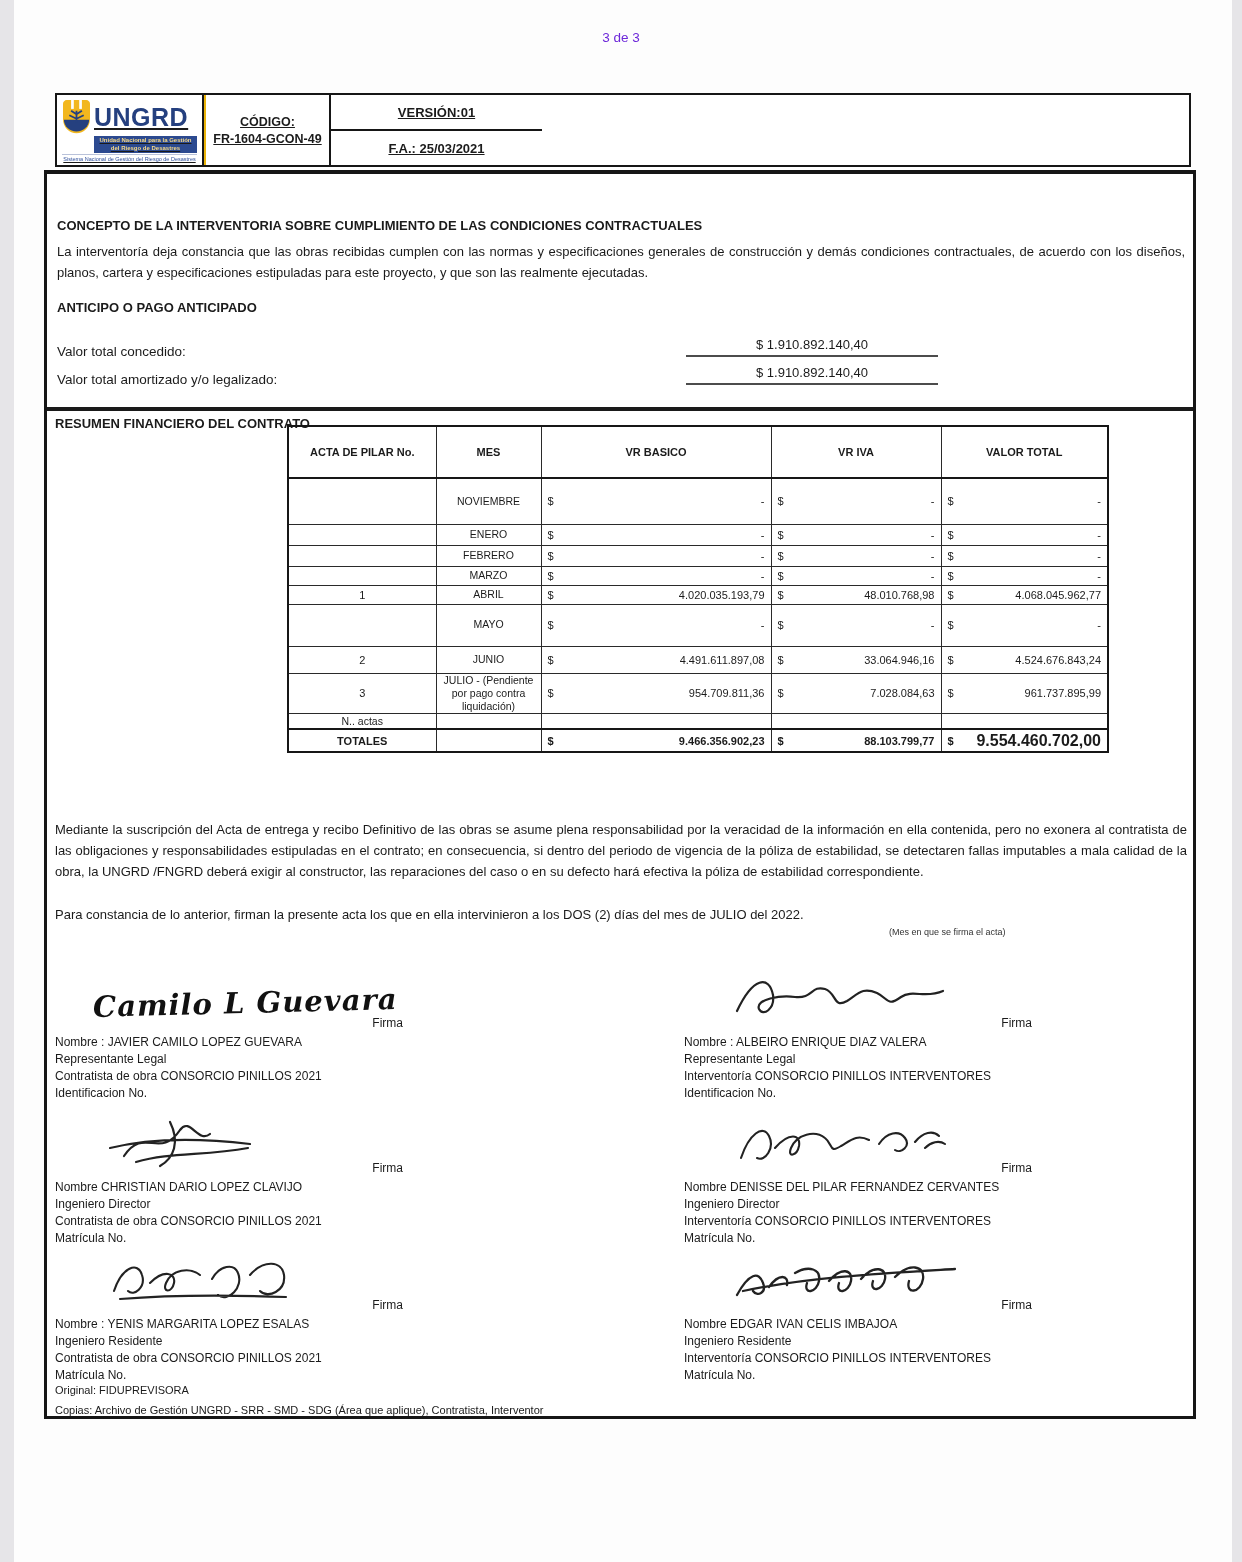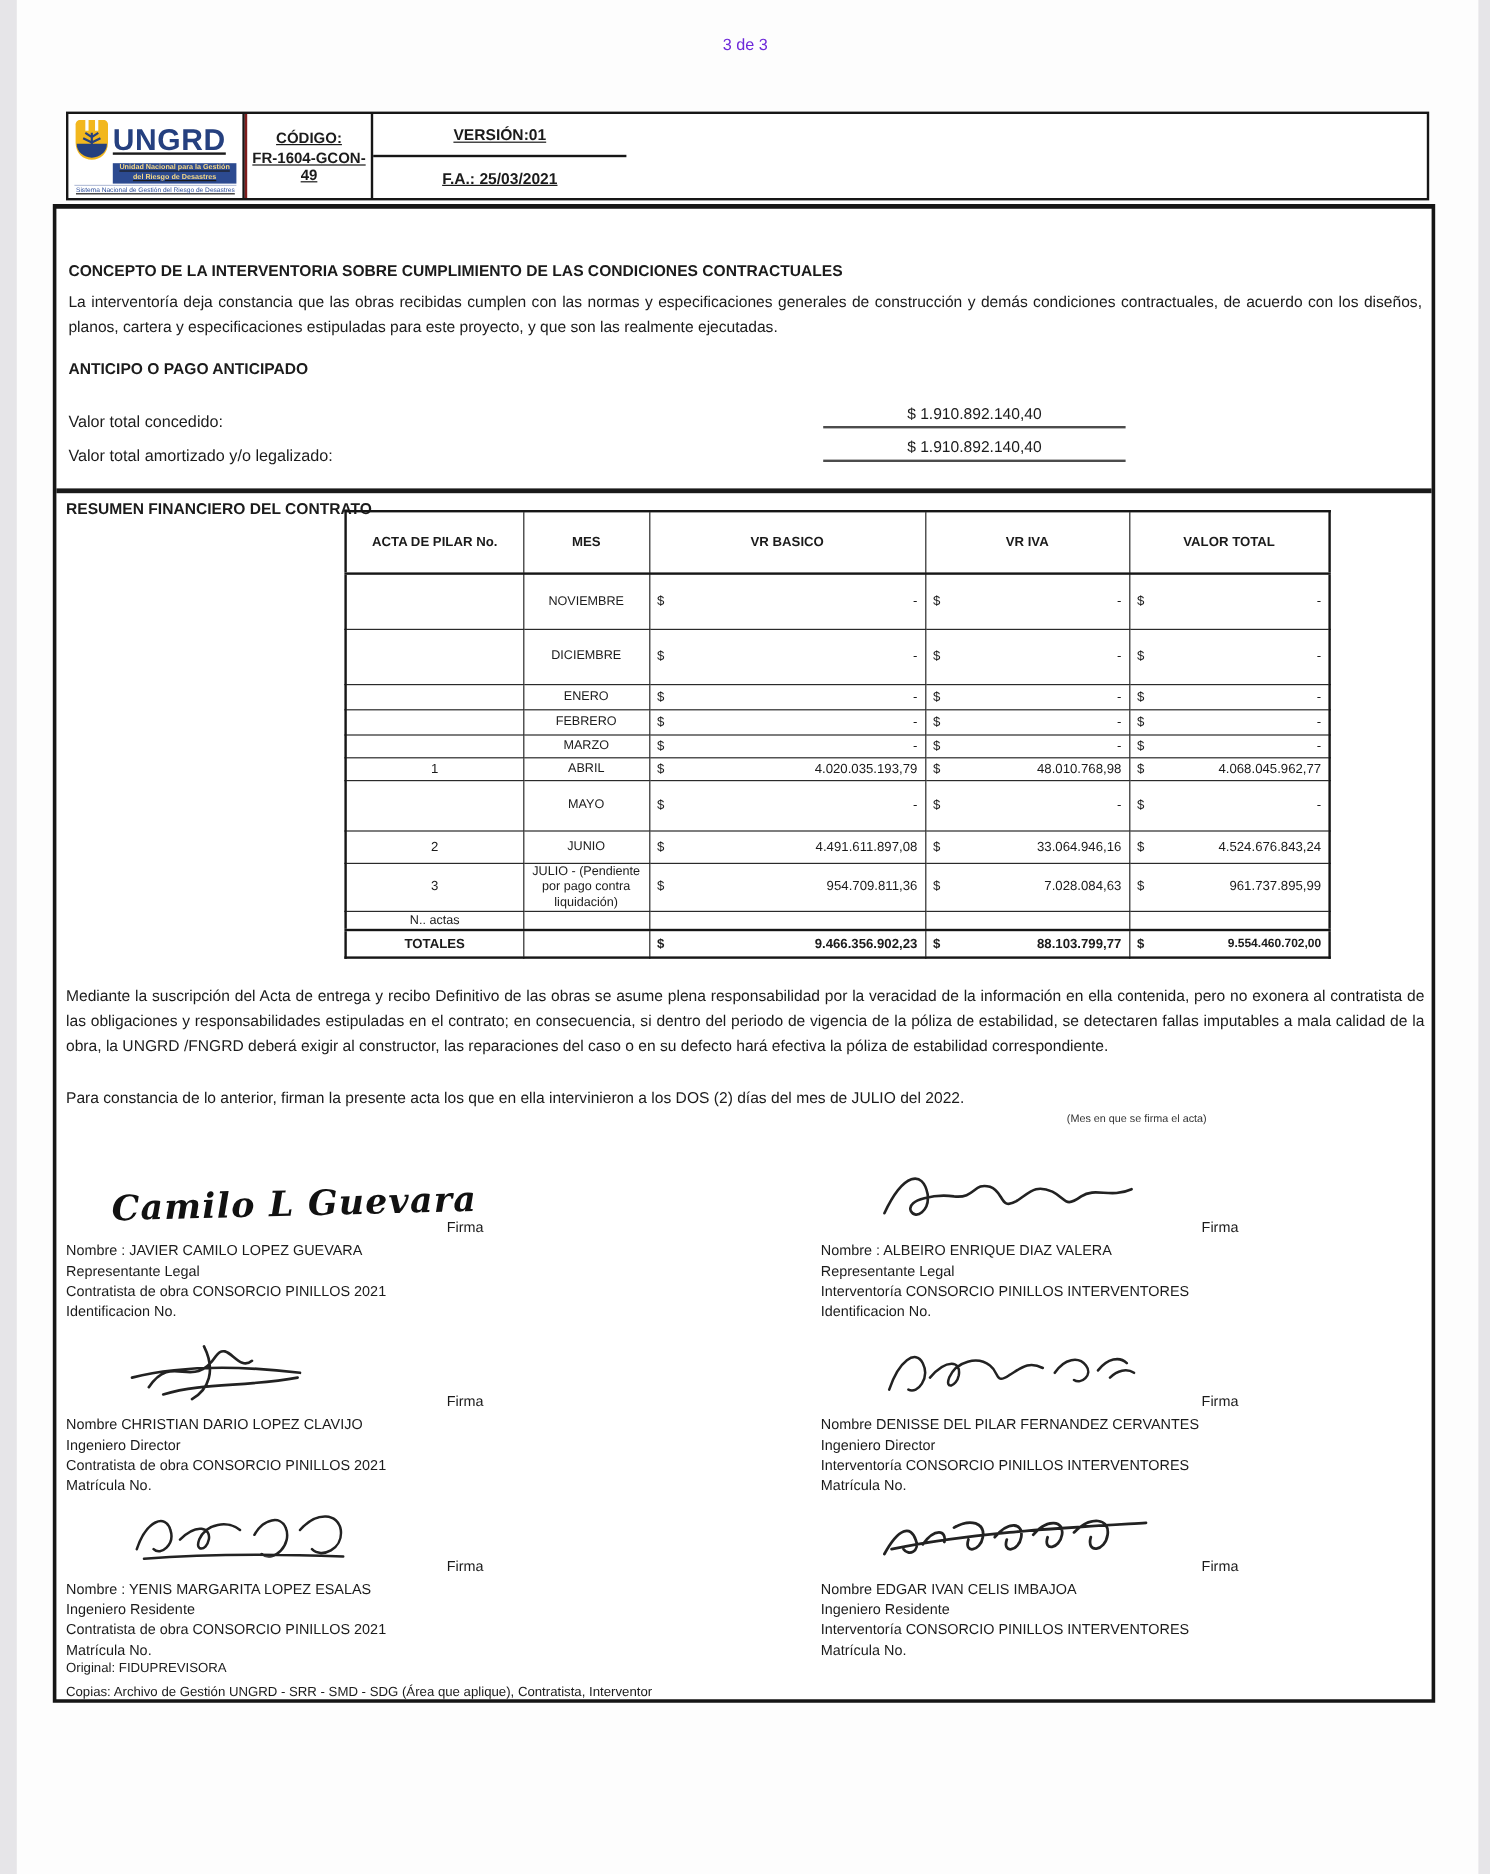--- a/index.html
+++ b/index.html
@@ -15,21 +15,21 @@
   
   .hdr { position:absolute; top:93px; left:55px; width:1136px; height:74px; border:2px solid #161616; display:flex; background:#fff;text-decoration:underline; }
   .hdr-logo { width:147px; border-right:2px solid #161616; padding:3px 5px 2px; display:flex; flex-direction:column; justify-content:center; }
   .logo-top { display:flex; align-items:center; gap:3px; }
   .logo-acronym { font-size:25px; font-weight:bold; color:#25407f; letter-spacing:.5px; line-height:1; }
   .logo-bar { margin:1px 0 1px 32px; background:#2c4a90; color:#f5d887; font-size:6px; font-weight:bold; text-align:center; line-height:1.2; padding:1px 2px; }
   .logo-sub { font-size:5.5px; color:#30509c; text-align:center; border-top:1px solid #b9c2da; padding-top:1px; }
   .hdr-title { flex:1; display:flex; flex-direction:column; }
   .hdr-title .half { flex:1; display:flex; align-items:center; justify-content:center; font-size:13px; font-weight:bold; }
   .hdr-title .half.top { border-bottom:2px solid #161616; }
-  .hdr-code { width:107px; border-left:2px solid #7f1d1d; border-right:2px solid #161616; display:flex; flex-direction:column; align-items:center; justify-content:center; gap:3px; font-size:12.5px; font-weight:bold; text-align:center; }
+  .hdr-code { width:127px; border-left:2px solid #eab308; border-right:2px solid #161616; display:flex; flex-direction:column; align-items:center; justify-content:center; gap:3px; font-size:12.5px; font-weight:bold; text-align:center; }
   .hdr-ver { width:211px; display:flex; flex-direction:column; }
   .hdr-ver .half { flex:1; display:flex; align-items:center; justify-content:center; font-size:13px; font-weight:bold; }
   .hdr-ver .half.top { border-bottom:2px solid #161616; }
 
   
   .doc { position:absolute; top:170px; left:44px; width:1152px; height:1249px; border:3px solid #161616; border-top-width:4px; background:#fff; }
   .abs { position:absolute; }
   .concepto-heading { top:44px; left:10px; font-size:13px; font-weight:bold; }
   .concepto-body { top:68px; left:10px; width:1128px; font-size:13px; line-height:1.6; text-align:justify; }
   .anticipo-heading { top:126px; left:10px; font-size:13px; font-weight:bold; }
@@ -48,21 +48,21 @@
   .c-acta { text-align:center; }
   .c-mes { text-align:center; font-size:10.5px; line-height:1.25; }
   .money { display:flex; justify-content:space-between; align-items:center; }
   .money .cur { text-align:left; }
   .money .val { text-align:right; }
   .rh46 { height:46px; } .rh42 { height:42px; } .rh27 { height:27px; } .rh40 { height:40px; }
   .rh21 { height:21px; } .rh19 { height:19px; } .rh16 { height:16px; }
   .tot-row { height:23px; border-top:2px solid #161616; }
   .tot-row td { font-weight:bold; }
   .tot-row .money .val { font-size:11px; }
-  .tot-row .c-total-cell .val { font-size:10px; }
+  .tot-row .c-total-cell .val { font-size:16px; }
 
   
   .legal { top:645px; left:8px; width:1132px; font-size:13px; line-height:1.62; text-align:justify; }
   .constancia { top:733px; left:8px; width:1100px; font-size:13px; }
   .mes-note { top:753px; left:842px; font-size:9px; color:#333; }
 
   
   .sig-block { width:352px; }
   .sig-art { position:relative; height:52px; }
   .sig-hand { position:absolute; left:38px; bottom:-4px; font-family:"DejaVu Serif", serif; font-style:italic; font-weight:bold; font-size:29px; color:#111; transform:rotate(-1.5deg); white-space:nowrap; letter-spacing:1px; }
@@ -154,42 +154,20 @@
                 <span class="val">-</span>
               </div>
             </td>
         <td>
               <div class="money">
                 <span class="cur">$</span>
                 <span class="val">-</span>
               </div>
             </td>
       </tr>
-      <tr class="rh46">
-        <td class="c-acta"></td>
-        <td class="c-mes">DICIEMBRE</td>
-        <td>
-              <div class="money">
-                <span class="cur">$</span>
-                <span class="val">-</span>
-              </div>
-            </td>
-        <td>
-              <div class="money">
-                <span class="cur">$</span>
-                <span class="val">-</span>
-              </div>
-            </td>
-        <td>
-              <div class="money">
-                <span class="cur">$</span>
-                <span class="val">-</span>
-              </div>
-            </td>
-      </tr>
       <tr class="rh21">
         <td class="c-acta"></td>
         <td class="c-mes">ENERO</td>
         <td>
               <div class="money">
                 <span class="cur">$</span>
                 <span class="val">-</span>
               </div>
             </td>
         <td>

